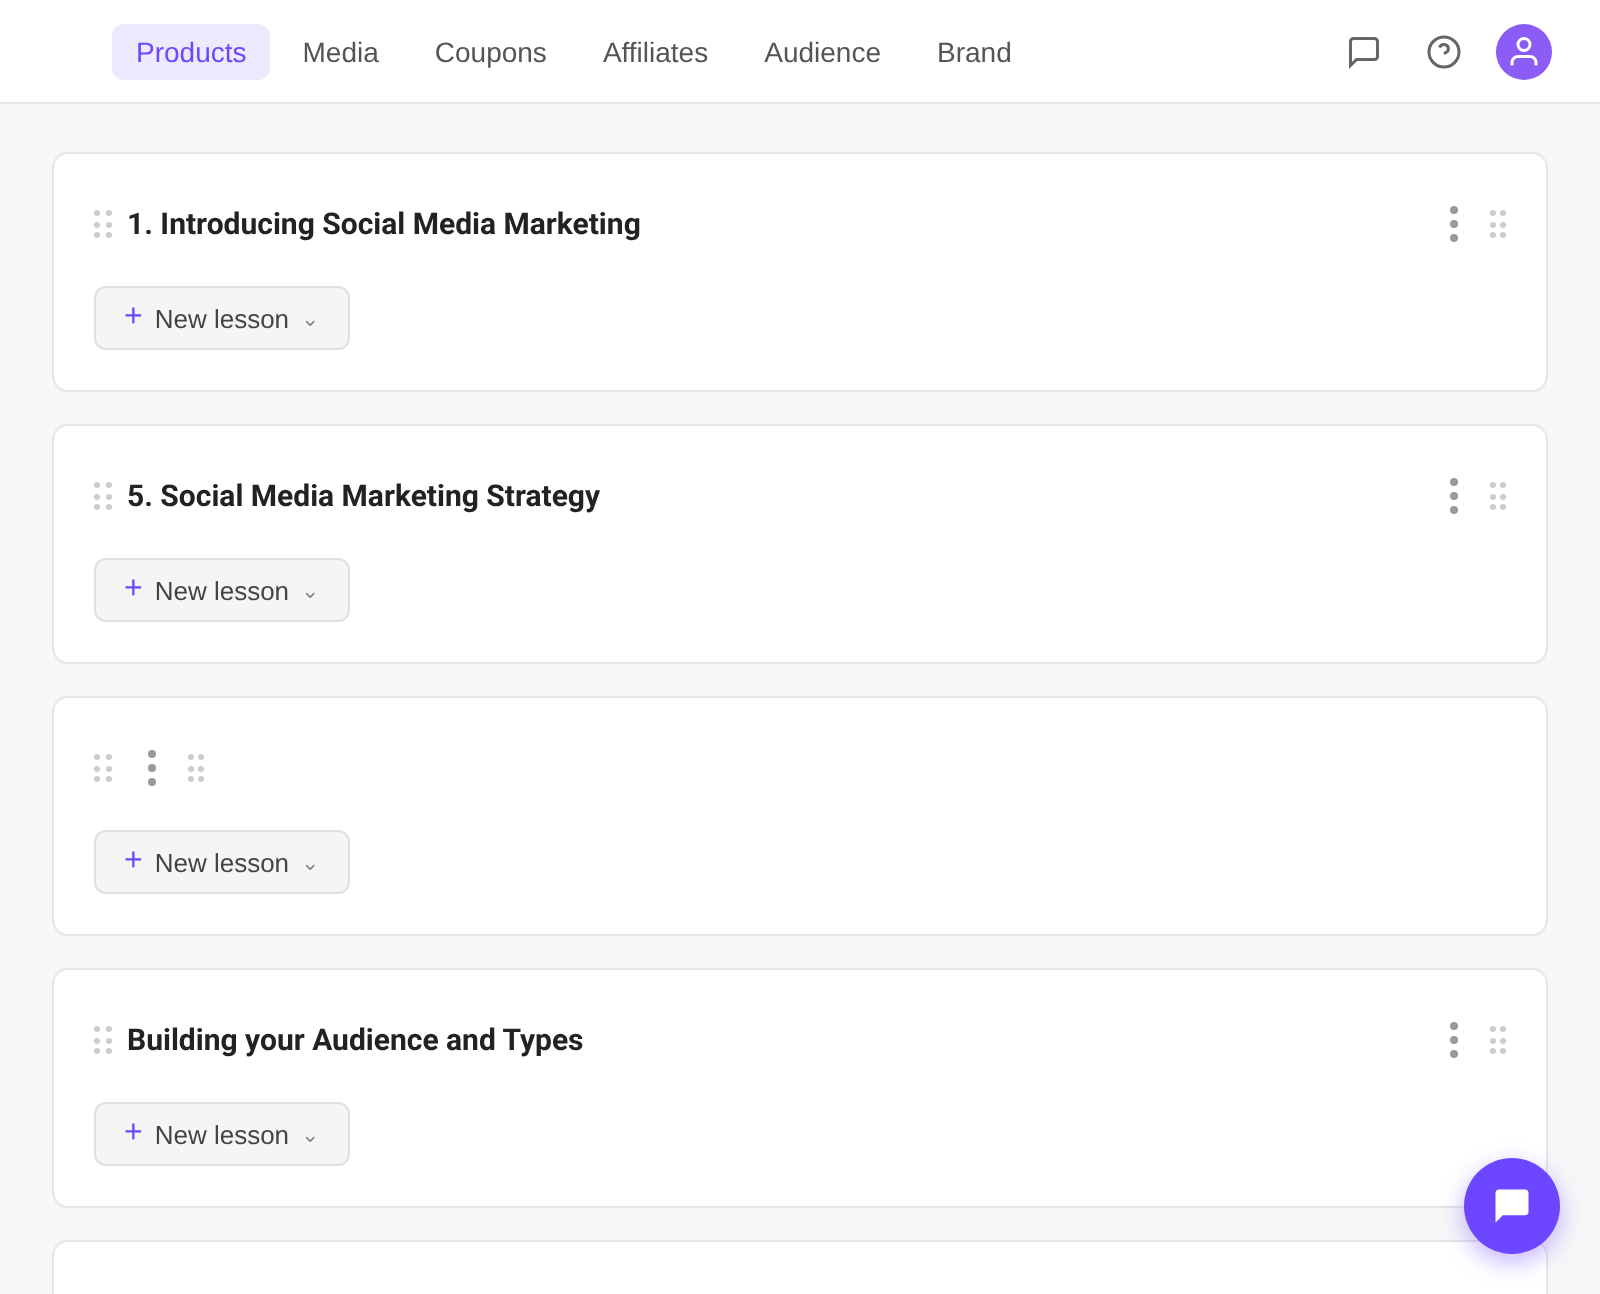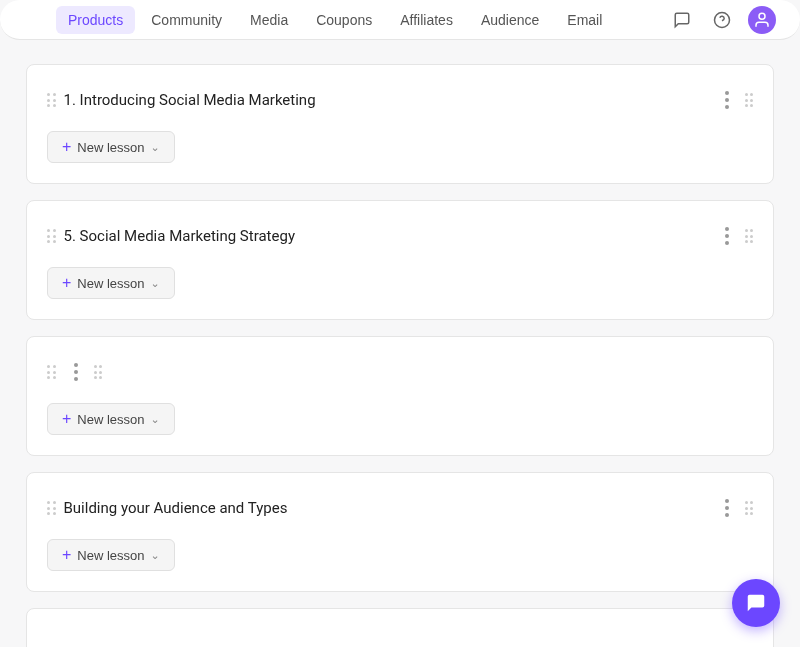--- a/index.html
+++ b/index.html
@@ -5,25 +5,24 @@
     * { box-sizing: border-box; margin: 0; padding: 0; }
     body { font-family: -apple-system, BlinkMacSystemFont, 'Segoe UI', Roboto, sans-serif; background: #f7f7f8; color: #333; }
 
     
     .header {
       background: #fff;
       border-bottom: 1px solid #e5e5e5;
       display: flex;
       align-items: center;
       padding: 0 24px;
-      height: 40px;
+      height: 52px;
       position: sticky;
       top: 0;
       z-index: 100;
-      border-radius: 21px;
     }
     .logo {
       font-size: 22px;
       font-weight: 700;
       color: #6c47ff;
       margin-right: 32px;
       letter-spacing: -0.5px;
     }
     .nav {
       display: flex;
@@ -96,21 +95,21 @@
       color: #ccc;
       margin-right: 8px;
       cursor: grab;
       font-size: 14px;
       display: flex;
       align-items: center;
     }
     .section-title {
       flex: 1;
       font-size: 15px;
-      font-weight: 400;
+      font-weight: 700;
       color: #222;
     }
     .section-actions {
       display: flex;
       align-items: center;
       gap: 6px;
     }
     .menu-btn {
       background: none;
       border: none;
@@ -209,26 +208,25 @@
     }
   </style>
 </head>
 <body>
 
 <header class="header">
   <div class="logo"></div>
   <nav class="nav">
 
   <button class="nav-item active">Products</button>
-      <button class="nav-item">Community</button>
       <button class="nav-item">Media</button>
       <button class="nav-item">Coupons</button>
       <button class="nav-item">Affiliates</button>
       <button class="nav-item">Audience</button>
-      <button class="nav-item">Email</button>
+      <button class="nav-item">Brand</button>
     </nav>
   <div class="header-icons">
     <div class="header-icon">
       <svg viewBox="0 0 24 24" width="18" height="18" fill="none" stroke="#666" stroke-width="2">
         <path d="M21 15a2 2 0 0 1-2 2H7l-4 4V5a2 2 0 0 1 2-2h14a2 2 0 0 1 2 2z"></path>
       </svg>
     </div>
     <div class="header-icon">
       <svg viewBox="0 0 24 24" width="18" height="18" fill="none" stroke="#666" stroke-width="2">
         <circle cx="12" cy="12" r="10"></circle>

